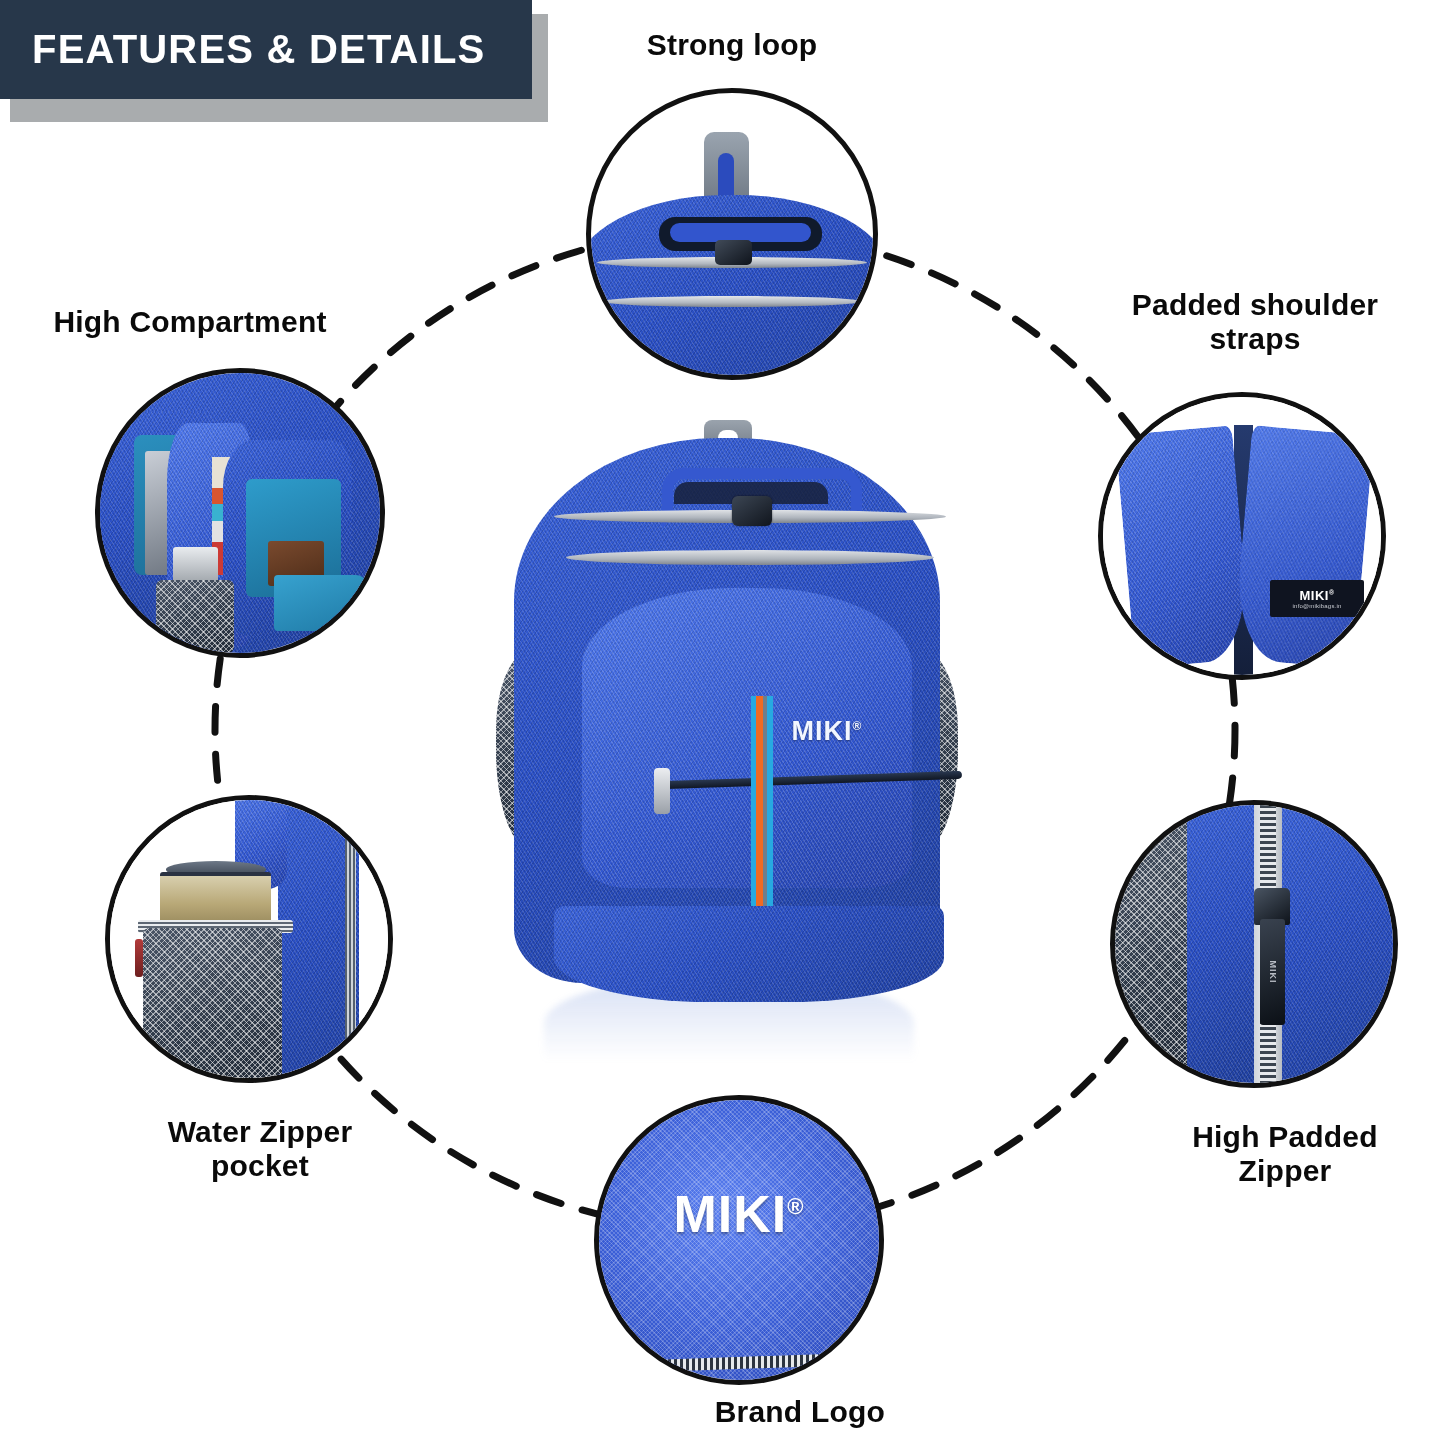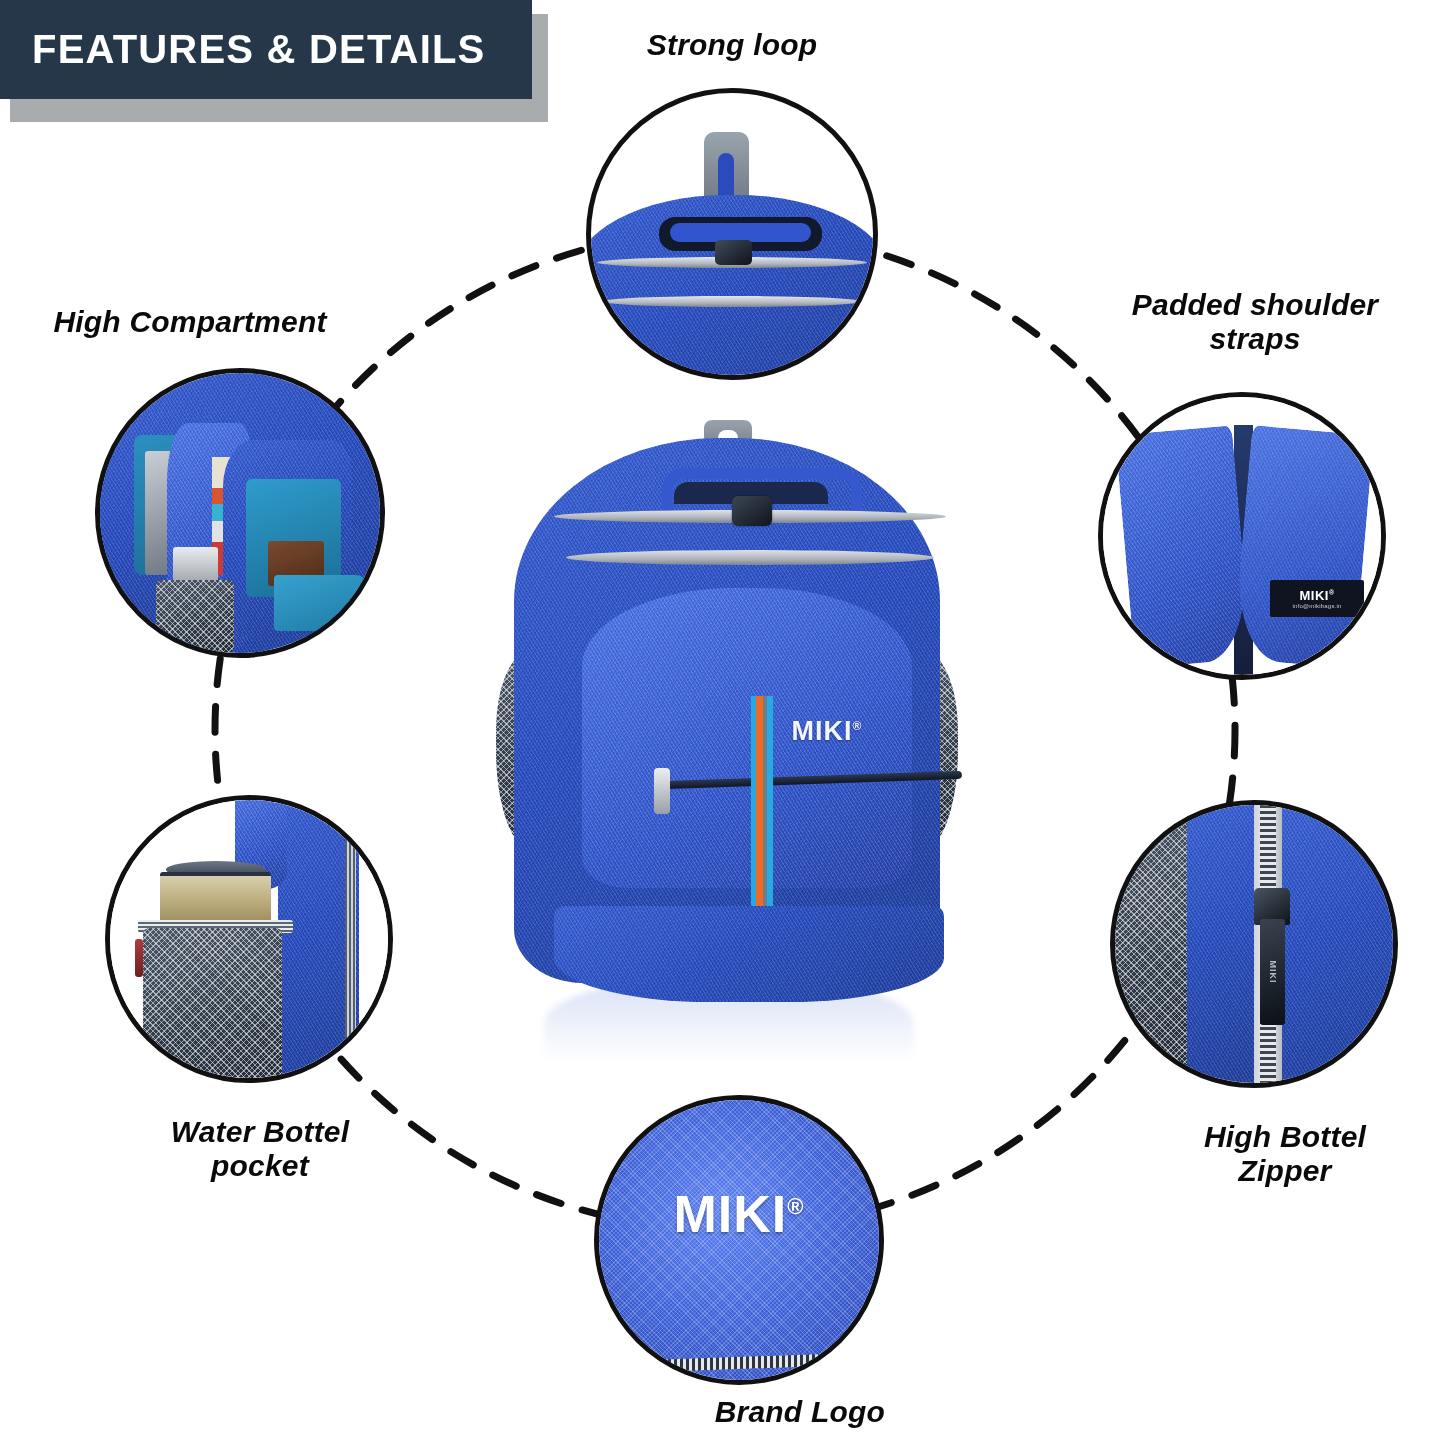--- a/index.html
+++ b/index.html
@@ -20,21 +20,21 @@
   #connector-ellipse{position:absolute;left:0;top:0;width:1445px;height:1445px;
       pointer-events:none;}
 
   
   .feature-circle{position:absolute;border-radius:50%;overflow:hidden;
       border:5px solid #111111;box-sizing:border-box;background:#ffffff;}
   .circle-media{position:absolute;left:0;top:0;width:100%;height:100%;}
 
   
   .feature-label{position:absolute;color:#0a0a0a;font-weight:700;font-size:30px;
-      line-height:1.12;text-align:center;letter-spacing:.2px;white-space:pre-line;font-style:italic;}
+      line-height:1.12;text-align:center;letter-spacing:.2px;white-space:pre-line;}
 
   
   .blue-fabric{background:
       repeating-linear-gradient(58deg,rgba(255,255,255,.13) 0 1px,rgba(0,0,0,0) 1px 3px),
       repeating-linear-gradient(-58deg,rgba(0,0,0,.13) 0 1px,rgba(0,0,0,0) 1px 3px),
       linear-gradient(150deg,#3a62d8 0%,#2a4fc4 45%,#20409f 100%);}
   .blue-fabric-light{background:
       repeating-linear-gradient(58deg,rgba(255,255,255,.16) 0 1px,rgba(0,0,0,0) 1px 3px),
       repeating-linear-gradient(-58deg,rgba(0,0,0,.11) 0 1px,rgba(0,0,0,0) 1px 3px),
       linear-gradient(150deg,#4f78ea 0%,#3257cf 60%,#2643ad 100%);}
@@ -280,37 +280,37 @@
       <div id="wb-zipA" class="zip-teeth"></div>
       <div id="wb-zipB" class="zip-teeth"></div>
     </div>
     <div id="wb-bottle-top"></div>
     <div id="wb-bottle"></div>
     <div id="wb-mesh-band"></div>
     <div id="wb-mesh" class="mesh-gray"></div>
     <div id="wb-pull"></div>
   </div>
 </div>
-<div class="feature-label" style="left:90px;top:1115px;width:340px;">Water Bottel
+<div class="feature-label" style="left:90px;top:1115px;width:340px;">Water Zipper
 pocket</div>
 
 <div class="feature-circle" style="left:1110px;top:800px;width:288px;height:288px;">
   <div class="circle-media">
     <div id="hz-mesh" class="mesh-gray"></div>
     <div id="hz-blue1" class="blue-fabric"></div>
     <div id="hz-blue2" class="blue-fabric"></div>
     <div id="hz-tape"></div>
     <div id="hz-teeth"></div>
     <div id="hz-slider"></div>
     <div id="hz-pull">
       <span id="hz-pull-text">MIKI</span>
     </div>
   </div>
 </div>
-<div class="feature-label" style="left:1135px;top:1120px;width:300px;">High Bottel
+<div class="feature-label" style="left:1135px;top:1120px;width:300px;">High Padded
 Zipper</div>
 
 <div class="feature-circle" style="left:594px;top:1095px;width:290px;height:290px;">
   <div class="circle-media">
     <div id="bl-fabric"></div>
     <div id="bl-logo">
       <span>MIKI</span><sup>®</sup>
     </div>
     <div id="bl-zip"></div>
   </div>

